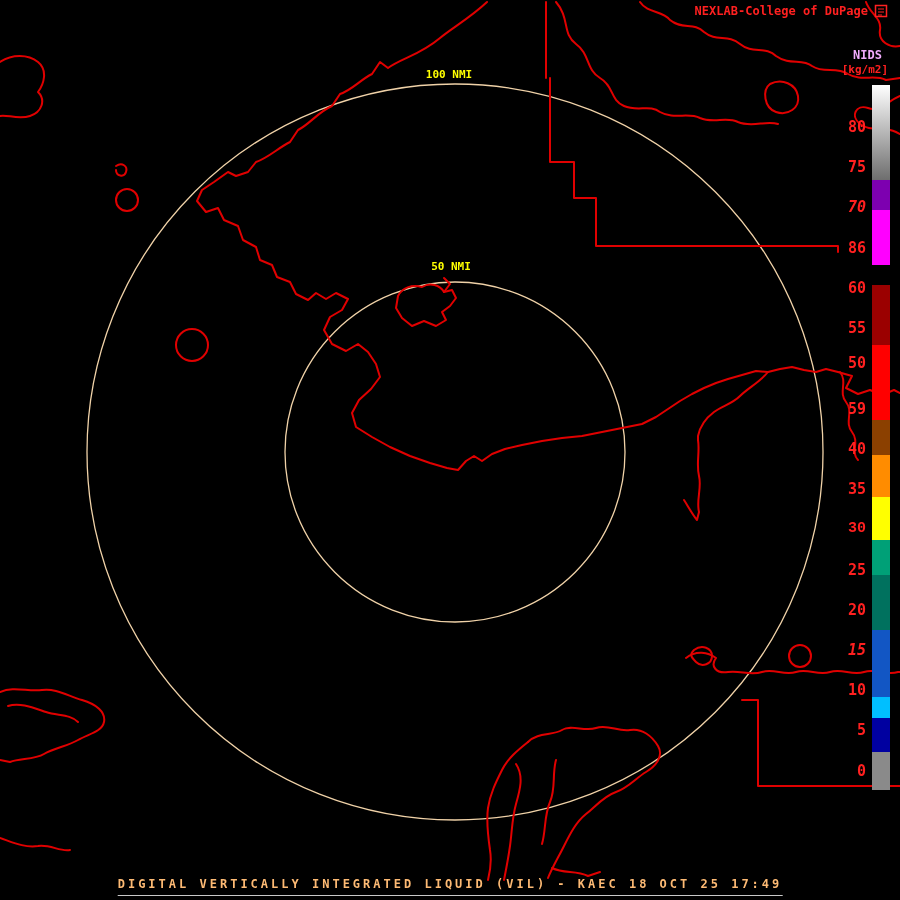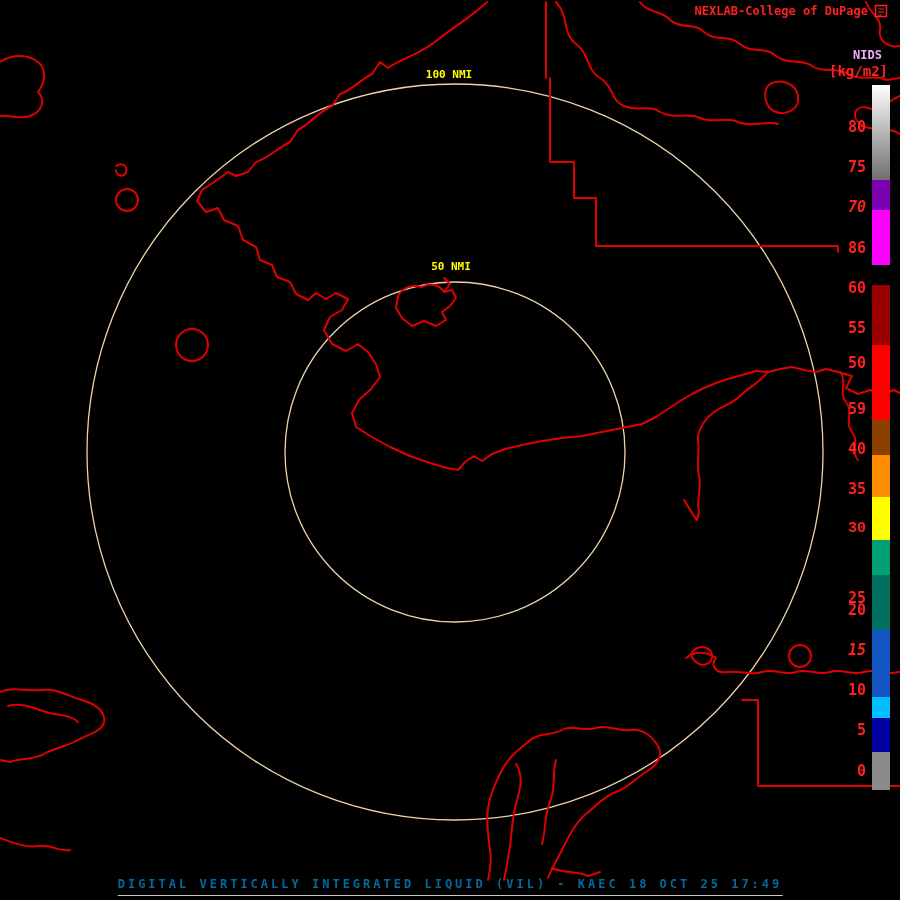--- a/index.html
+++ b/index.html
@@ -6,33 +6,33 @@
   #stage{
     position:relative;width:900px;height:900px;background:#000;overflow:hidden;
     font-family:"DejaVu Sans Mono","Liberation Mono",monospace;
   }
   #map-svg{position:absolute;left:0;top:0;width:900px;height:900px;}
   .hdr{
     position:absolute;top:4px;right:12px;display:flex;align-items:center;gap:6px;
     color:#ff2020;font-size:12px;font-weight:bold;white-space:nowrap;padding-left:35px;
   }
   .legend-title{position:absolute;top:48px;right:18px;color:#f0abfc;font-size:12px;font-weight:bold;}
-  .legend-units{position:absolute;top:63px;right:12px;color:#ff2020;font-size:14px;font-weight:bold;}
+  .legend-units{position:absolute;top:63px;right:12px;color:#ff2020;font-size:11px;font-weight:bold;}
   .colorbar{
     position:absolute;top:85px;right:10px;width:18px;height:705px;
     display:flex;flex-direction:column;
   }
   .colorbar-ticks{position:absolute;top:85px;right:34px;width:30px;height:705px;}
   .tick{
     position:absolute;right:0;width:30px;height:16px;line-height:16px;
     text-align:right;color:#ff2020;font-size:15px;font-weight:bold;
   }
   .caption{
     position:absolute;bottom:4px;left:50%;transform:translateX(-50%);
-    color:#0369a1;font-size:12px;font-weight:bold;letter-spacing:3px;white-space:nowrap;
+    color:#fdba74;font-size:12px;font-weight:bold;letter-spacing:3px;white-space:nowrap;
     border-bottom:1px solid #c8c8c8;padding-bottom:4px;
   }
   svg text.ring-label{
     font-family:"DejaVu Sans Mono","Liberation Mono",monospace;
     font-size:11px;font-weight:bold;
   }
 </style>
 </head>
 <body>
 
@@ -108,21 +108,21 @@
       <div class="tick" style="top: 74px;">75</div>
       <div class="tick" style="top: 114px; font-style: italic;">70</div>
       <div class="tick" style="top: 155px;">86</div>
       <div class="tick" style="top: 195px;">60</div>
       <div class="tick" style="top: 235px;">55</div>
       <div class="tick" style="top: 270px;">50</div>
       <div class="tick" style="top: 316px;">59</div>
       <div class="tick" style="top: 356px;">40</div>
       <div class="tick" style="top: 396px;">35</div>
       <div class="tick" style="top: 436px; font-family: Liberation Mono, monospace;">30</div>
-      <div class="tick" style="top: 505px;">25</div>
+      <div class="tick" style="top: 477px;">25</div>
       <div class="tick" style="top: 517px;">20</div>
       <div class="tick" style="top: 557px; font-style: italic;">15</div>
       <div class="tick" style="top: 597px;">10</div>
       <div class="tick" style="top: 637px;">5</div>
       <div class="tick" style="top: 678px;">0</div>
     </div>
   <div class="colorbar">
       <div style="height: 95px; background: linear-gradient(rgb(255, 255, 255) 0%, rgb(110, 110, 110) 100%);"></div>
       <div style="height: 30px; background: rgb(125, 0, 176);"></div>
       <div style="height: 55px; background: rgb(255, 0, 255);"></div>

